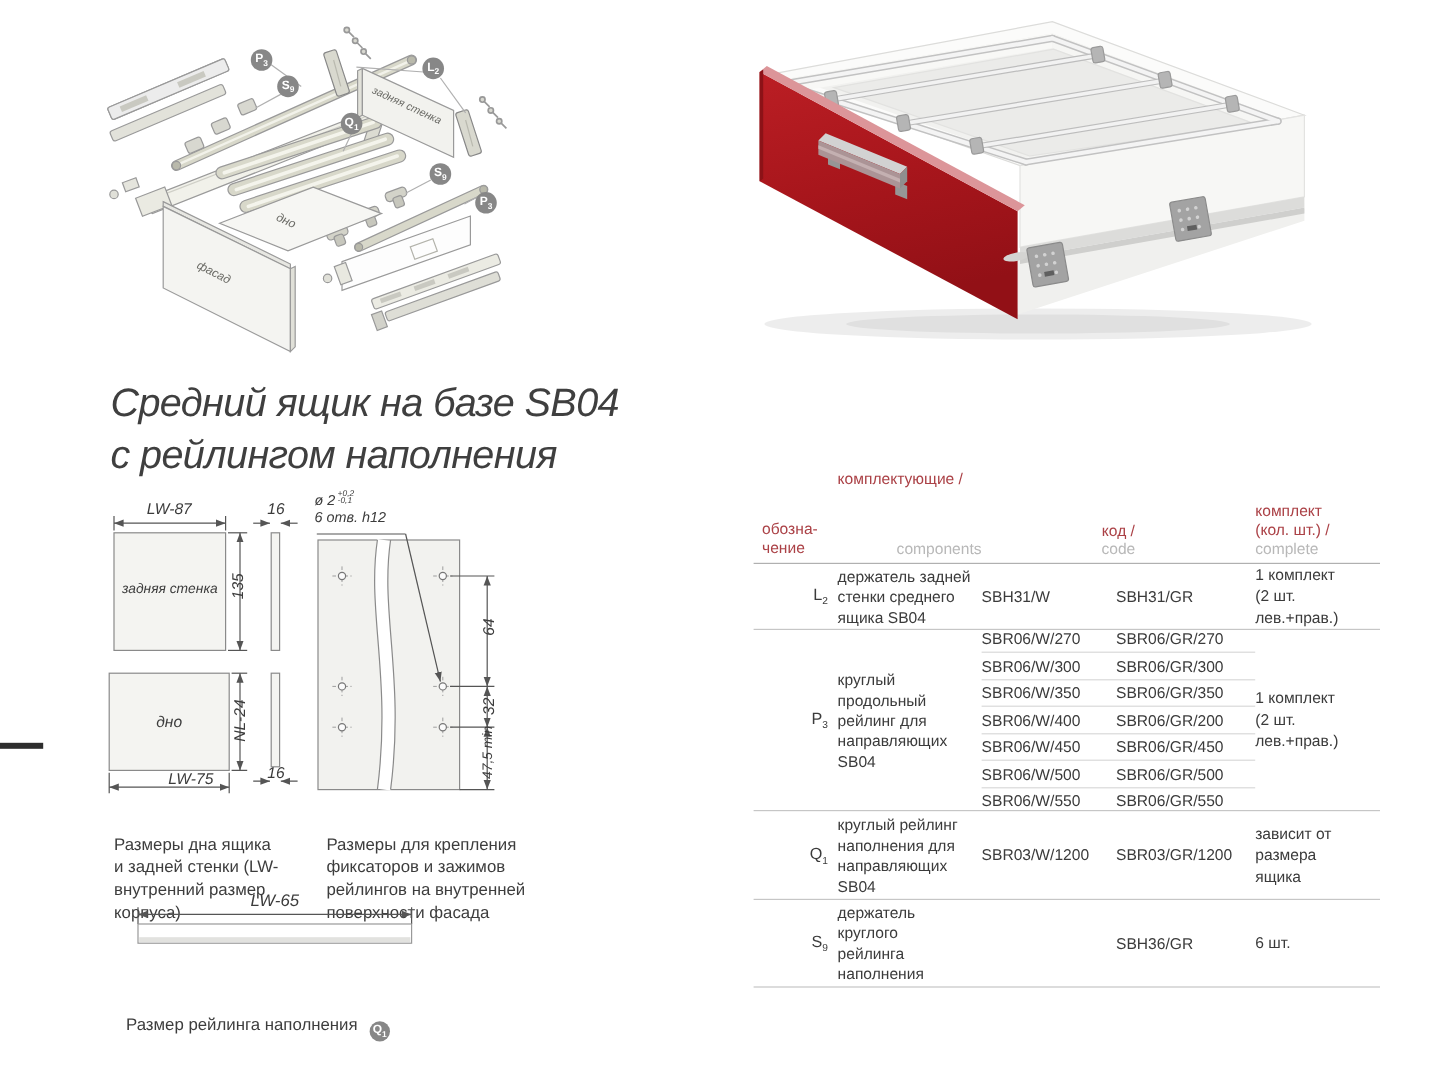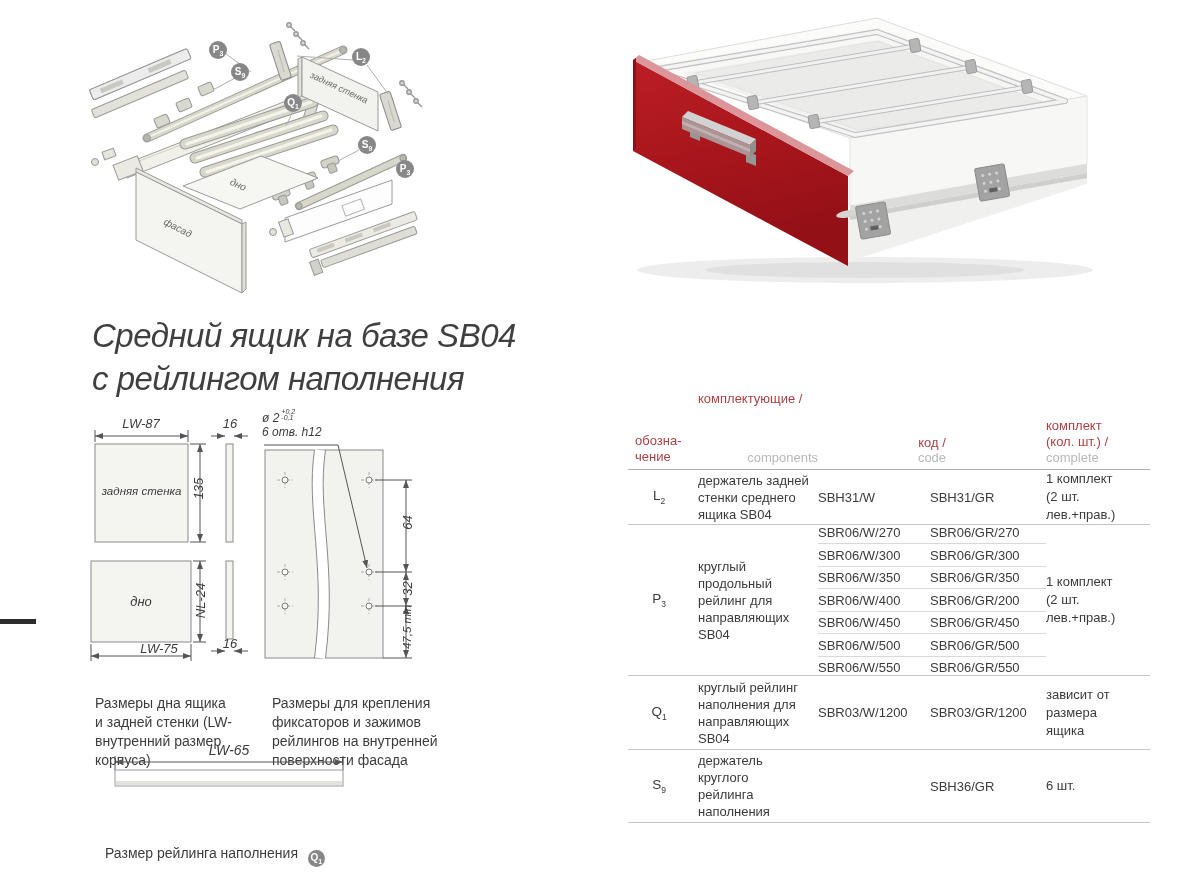--- a/index.html
+++ b/index.html
@@ -56,21 +56,21 @@
   .c34{width:228px;text-align:center;}
   .red{color:#ab4146;}
   .gray{color:#b8b8b8;}
   .pre{white-space:pre-line;}
   .hline2{display:block;}
   .hcent{display:block;text-align:right;margin-top:44px;}
   .r1{height:55px;}
   .r2{height:151px;}
   .r3{height:74px;}
   .r4{height:73px;}
-  .idcell{font-size:13.5px;text-align:center;padding-left:0;width:62px;}
+  .idcell{font-size:13.5px;text-align:right;padding-left:0;width:62px;}
   .idcell sub{font-size:8.5px;}
   .desc{line-height:17px;white-space:pre-line;}
   .qty{line-height:18px;white-space:pre-line;}
   .codes-mid{width:228px;display:flex;flex-direction:column;justify-content:center;}
   .subrow{display:flex;height:21.5px;align-items:center;border-bottom:1px solid #d9d9d9;}
   .subrow:last-child{border-bottom:none;}
   .sw{width:112px;}
   .sg{width:116px;}
 </style>
 </head>

